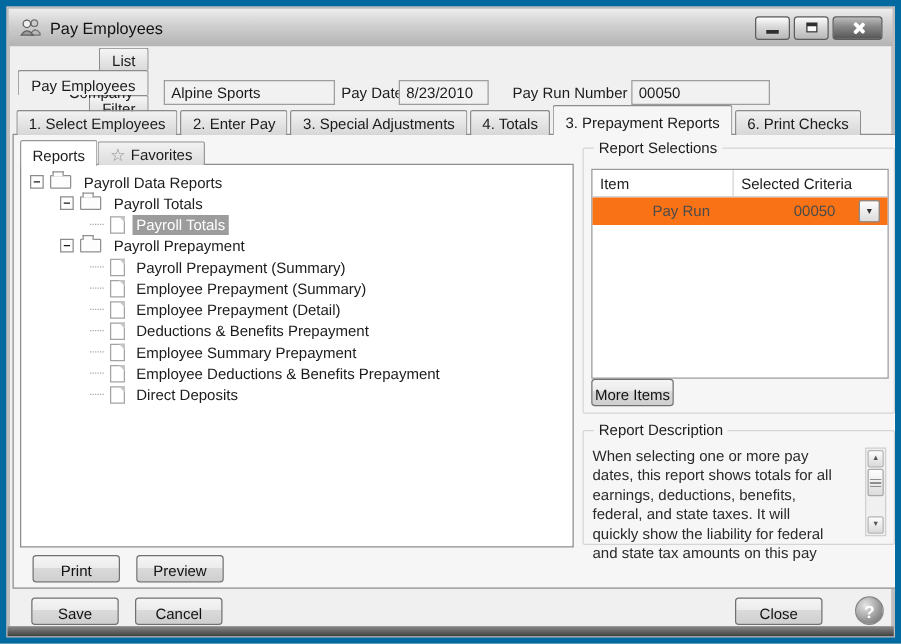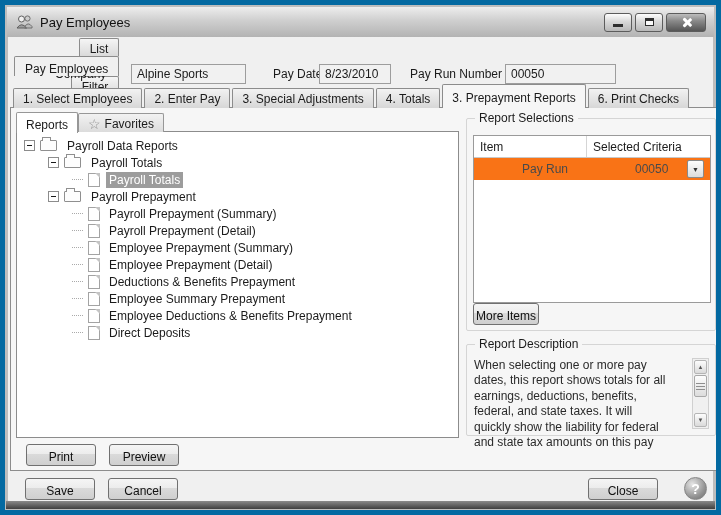--- a/index.html
+++ b/index.html
@@ -159,21 +159,21 @@
   <div class="client">
 
     <div class="main-tabs">
       <div class="mtab">List</div>
       <div class="mtab active">Pay Employees</div>
       <div class="mtab">Filter</div>
       <div class="mtab">Reports</div>
     </div>
 
     <span class="form-label" style="left:47px;">Company</span>
-    <span class="ro-field" style="left:101px; width:115px;margin-left:22px;">Alpine Sports</span>
+    <span class="ro-field" style="left:101px; width:137px;margin-left:22px;">Alpine Sports</span>
     <span class="form-label" style="left:265px;">Pay Date</span>
     <span class="ro-field" style="left:311px; width:72px;">8/23/2010</span>
     <span class="form-label" style="left:402px;">Pay Run Number</span>
     <span class="ro-field" style="left:497px; width:111px;">00050</span>
 
     <div class="step-tabs">
       <div class="stab">1. Select Employees</div>
       <div class="stab">2. Enter Pay</div>
       <div class="stab">3. Special Adjustments</div>
       <div class="stab">4. Totals</div>
@@ -211,25 +211,20 @@
         </div>
         <div class="tree-row lvl1">
           <span class="expander"></span>
           <span class="folder-ic"></span>
           <span class="tree-label">Payroll Prepayment</span>
         </div>
         <div class="tree-row lvl2">
           <span class="connector"></span>
           <span class="doc-ic"></span>
           <span class="tree-label">Payroll Prepayment (Summary)</span>
-        </div>
-        <div class="tree-row lvl2">
-          <span class="connector"></span>
-          <span class="doc-ic"></span>
-          <span class="tree-label">Payroll Prepayment (Detail)</span>
         </div>
         <div class="tree-row lvl2">
           <span class="connector"></span>
           <span class="doc-ic"></span>
           <span class="tree-label">Employee Prepayment (Summary)</span>
         </div>
         <div class="tree-row lvl2">
           <span class="connector"></span>
           <span class="doc-ic"></span>
           <span class="tree-label">Employee Prepayment (Detail)</span>

